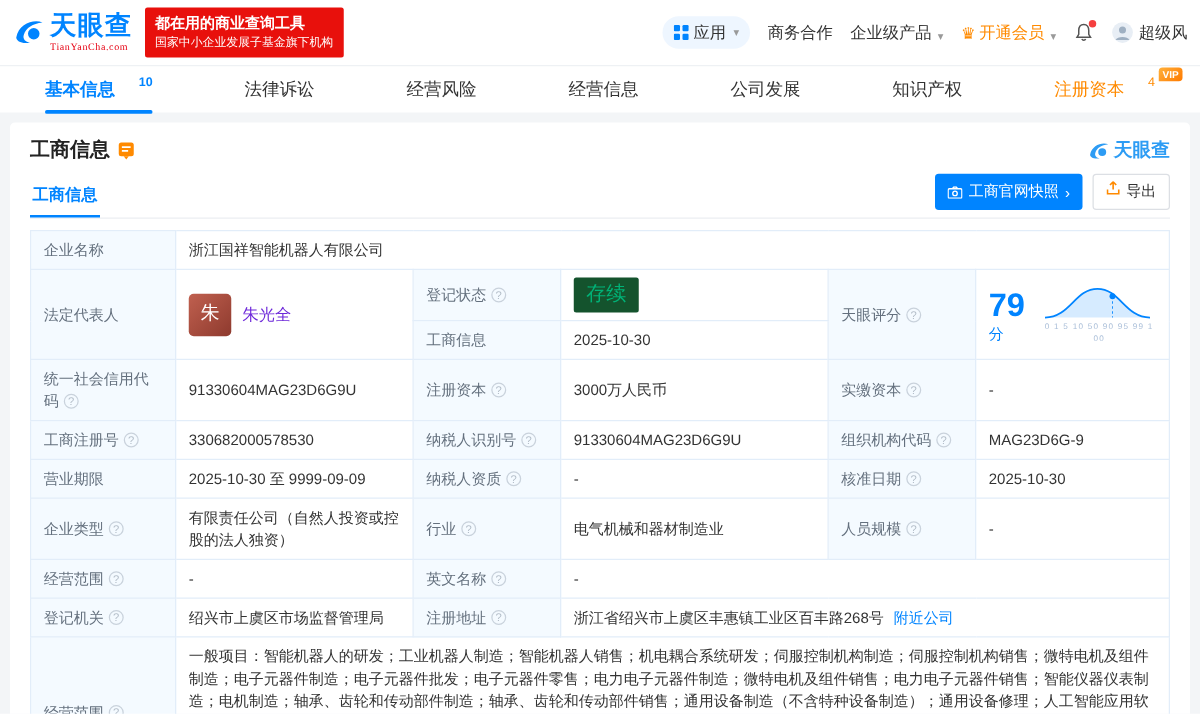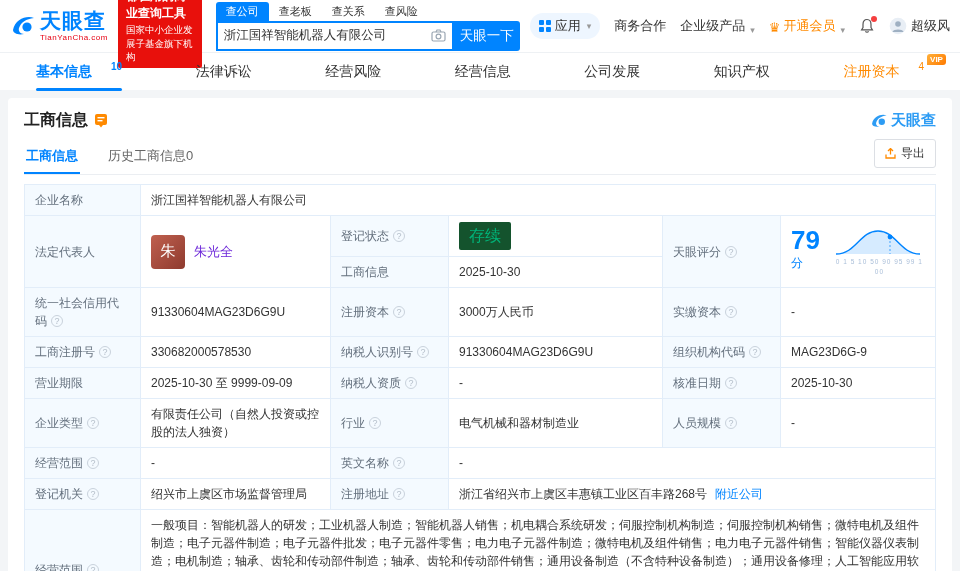--- a/index.html
+++ b/index.html
@@ -4,21 +4,21 @@
 <style>
   * { margin:0; padding:0; box-sizing:border-box; }
   html,body { width:960px; height:571px; overflow:hidden; }
   body { font-family:"Liberation Sans","DejaVu Sans",sans-serif; background:#f3f5f7; color:#333; }
 
   
   .topbar { background:#fff; height:52px; display:flex; align-items:center; padding:0 10px; gap:10px; }
   .logo { display:flex; align-items:center; gap:4px; cursor:pointer; }
   .logo svg { width:26px; height:26px; }
   .logo-cn { font-size:21px; font-weight:bold; color:#0084ff; line-height:1; letter-spacing:1px; }
-  .logo-en { font-size:8px; color:#e60012; letter-spacing:.5px; margin-top:2px; }
+  .logo-en { font-size:8px; color:#e60012; letter-spacing:.5px; margin-top:2px;font-family:Liberation Serif, serif; }
   .promo { background:#e8100c; color:#fff; padding:4px 8px; line-height:1.45; border-radius:2px; }
   .promo-l1 { font-size:12px; font-weight:bold; }
   .promo-l2 { font-size:9.5px; }
   .search-area { display:flex; flex-direction:column; margin-left:4px; }
   .search-tabs { display:flex; font-size:11px; }
   .stab { padding:2px 10px; color:#333; cursor:pointer; }
   .stab.active { background:#0084ff; color:#fff; border-radius:3px 3px 0 0; }
   .search-row { display:flex; }
   .search-box { width:238px; height:30px; border:2px solid #0084ff; background:#fff; display:flex; align-items:center; padding:0 6px; }
   .search-box input { border:none; outline:none; flex:1; font-size:12.5px; color:#333; background:transparent; }
@@ -54,36 +54,36 @@
   .watermark { margin-left:auto; display:flex; align-items:center; gap:3px; color:#2d9cf4; font-size:15px; font-weight:bold; }
   .watermark svg { width:18px; height:18px; }
   .tab-row { display:flex; align-items:flex-end; border-bottom:1px solid #ebeef2; margin-top:8px; }
   .sub-tab { font-size:13px; padding:4px 2px 9px; margin-right:26px; color:#666; cursor:pointer; position:relative; }
   .sub-tab.active { color:#0084ff; font-weight:bold; }
   .sub-tab.active::after { content:""; position:absolute; left:0; right:0; bottom:0; height:2px; background:#0084ff; }
   .tab-actions { margin-left:auto; display:flex; gap:8px; padding-bottom:6px; }
   .btn-snapshot { background:#0084ff; color:#fff; border:none; border-radius:3px; font-size:12px; padding:5px 10px; display:flex; align-items:center; gap:5px; cursor:pointer; }
   .btn-snapshot::after { content:"›"; font-size:12px; }
   .btn-snapshot svg { width:12px; height:10px; }
-  .btn-export { background:#fff; border:1px solid #dcdfe4; border-radius:3px; font-size:12px; padding:5px 10px; display:flex; align-items:center; gap:5px; cursor:pointer; color:#333; }
+  .btn-export { background:#fff; border:1px solid #dcdfe4; border-radius:3px; font-size:12px; padding:5px 10px; display:flex; gap:5px; cursor:pointer; color:#333; }
   .btn-export svg { width:11px; height:11px; }
 
   
   table.info { width:100%; border-collapse:collapse; margin-top:9px; table-layout:fixed; }
   .info td { border:1px solid #e2edf9; font-size:12px; padding:6px 10px; vertical-align:middle; word-break:break-all; color:#333; line-height:1.5;margin-top:48px; }
   .info td.lbl { background:#f4faff; color:#64707e; }
   .q { display:inline-block; width:12px; height:12px; border:1px solid #c9d2dc; border-radius:50%; color:#b4bec9; font-size:9px; line-height:11px; text-align:center; margin-left:4px; vertical-align:1px; cursor:pointer; }
   .q::after { content:"?"; }
   .link { color:#6d28d9; cursor:pointer; text-decoration:none; }
   .rep { display:flex; align-items:center; gap:9px; }
   .avatar { width:34px; height:34px; border-radius:4px; background:linear-gradient(135deg,#c0604f,#8e3a2e); color:#fff; font-size:15px; display:flex; align-items:center; justify-content:center; cursor:pointer; }
   .rep-name { font-size:13px; }
   .badge-green { display:inline-block; background:#14532d; color:#00b277; padding:2px 10px; border-radius:2px; font-size:16px; }
   .score-cell { }
-  .score-flex { display:flex; align-items:flex-start; gap:4px; }
+  .score-flex { display:flex; align-items:flex-end; gap:4px; }
   .score-num { font-size:26px; font-weight:bold; color:#0084ff; line-height:1; }
   .score-unit { font-size:12px; color:#0084ff; }
   .chart-wrap { display:flex; flex-direction:column; }
   .curve { width:88px; height:30px; }
   .ticks { font-size:6.5px; color:#a9bed8; letter-spacing:1px; text-align:center; }
   .scope { line-height:1.68; }
   .addr-link { color:#0084ff; margin-left:8px; white-space:nowrap; cursor:pointer; }
 </style>
 </head>
 <body>
@@ -95,39 +95,20 @@
       <circle cx="17" cy="14" r="4.6" fill="#0084ff"></circle>
     </svg>
     <div>
       <div class="logo-cn">天眼查</div>
       <div class="logo-en">TianYanCha.com</div>
     </div>
   </div>
   <div class="promo">
     <div class="promo-l1">都在用的商业查询工具</div>
     <div class="promo-l2">国家中小企业发展子基金旗下机构</div>
-  </div>
-  <div class="search-area">
-    <div class="search-tabs">
-      <span class="stab active">查公司</span>
-      <span class="stab">查老板</span>
-      <span class="stab">查关系</span>
-      <span class="stab">查风险</span>
-    </div>
-    <div class="search-row">
-      <div class="search-box">
-        <input value="浙江国祥智能机器人有限公司" style="">
-        <svg viewBox="0 0 15 13">
-          <rect x="1" y="3" width="13" height="9" rx="1.5" fill="none" stroke="#9aa6b2" stroke-width="1.2"></rect>
-          <path d="M5 3 L6 1 H9 L10 3" fill="none" stroke="#9aa6b2" stroke-width="1.2"></path>
-          <circle cx="7.5" cy="7.5" r="2.4" fill="none" stroke="#9aa6b2" stroke-width="1.2"></circle>
-        </svg>
-      </div>
-      <button class="search-btn">天眼一下</button>
-    </div>
   </div>
   <div class="hmenu">
     <div class="menu-app caret">
       <svg width="12" height="12" viewBox="0 0 12 12">
         <rect x="0" y="0" width="5" height="5" rx="1" fill="#0084ff"></rect>
           <rect x="7" y="0" width="5" height="5" rx="1" fill="#0084ff"></rect>
         <rect x="0" y="7" width="5" height="5" rx="1" fill="#0084ff"></rect>
           <rect x="7" y="7" width="5" height="5" rx="1" fill="#0084ff"></rect>
       </svg>
       <span>应用</span>
@@ -201,22 +182,29 @@
         <svg viewBox="0 0 26 26">
           <path d="M3,17 C5,6 17,2 24,5 C16,6 11,9 9,15 C8,18 10.5,21 14,21 C8,22.5 3,20 3,17 Z" fill="#2d9cf4"></path>
           <circle cx="17" cy="14" r="4.6" fill="#2d9cf4"></circle>
         </svg>
         <span>天眼查</span>
       </div>
     </div>
 
     <div class="tab-row">
       <div class="sub-tab active">工商信息</div>
-      <div class="sub-tab">历史工商信息0</div>
       <div class="tab-actions">
+        <button class="btn-snapshot">
+          <svg viewBox="0 0 12 10">
+            <rect x="0.5" y="2" width="11" height="7.5" rx="1" fill="none" stroke="#fff" stroke-width="1.1"></rect>
+            <path d="M4 2 L5 0.6 H7 L8 2" fill="none" stroke="#fff" stroke-width="1.1"></path>
+            <circle cx="6" cy="5.7" r="1.8" fill="none" stroke="#fff" stroke-width="1.1"></circle>
+          </svg>
+          <span>工商官网快照</span>
+        </button>
         <button class="btn-export">
           <svg viewBox="0 0 11 11">
             <path d="M5.5 0.5 V6.5 M3 3 L5.5 0.5 L8 3" fill="none" stroke="#ff8a00" stroke-width="1.3"></path>
             <path d="M1 6.5 V10 H10 V6.5" fill="none" stroke="#ff8a00" stroke-width="1.3"></path>
           </svg>
           <span>导出</span>
         </button>
       </div>
     </div>
 

